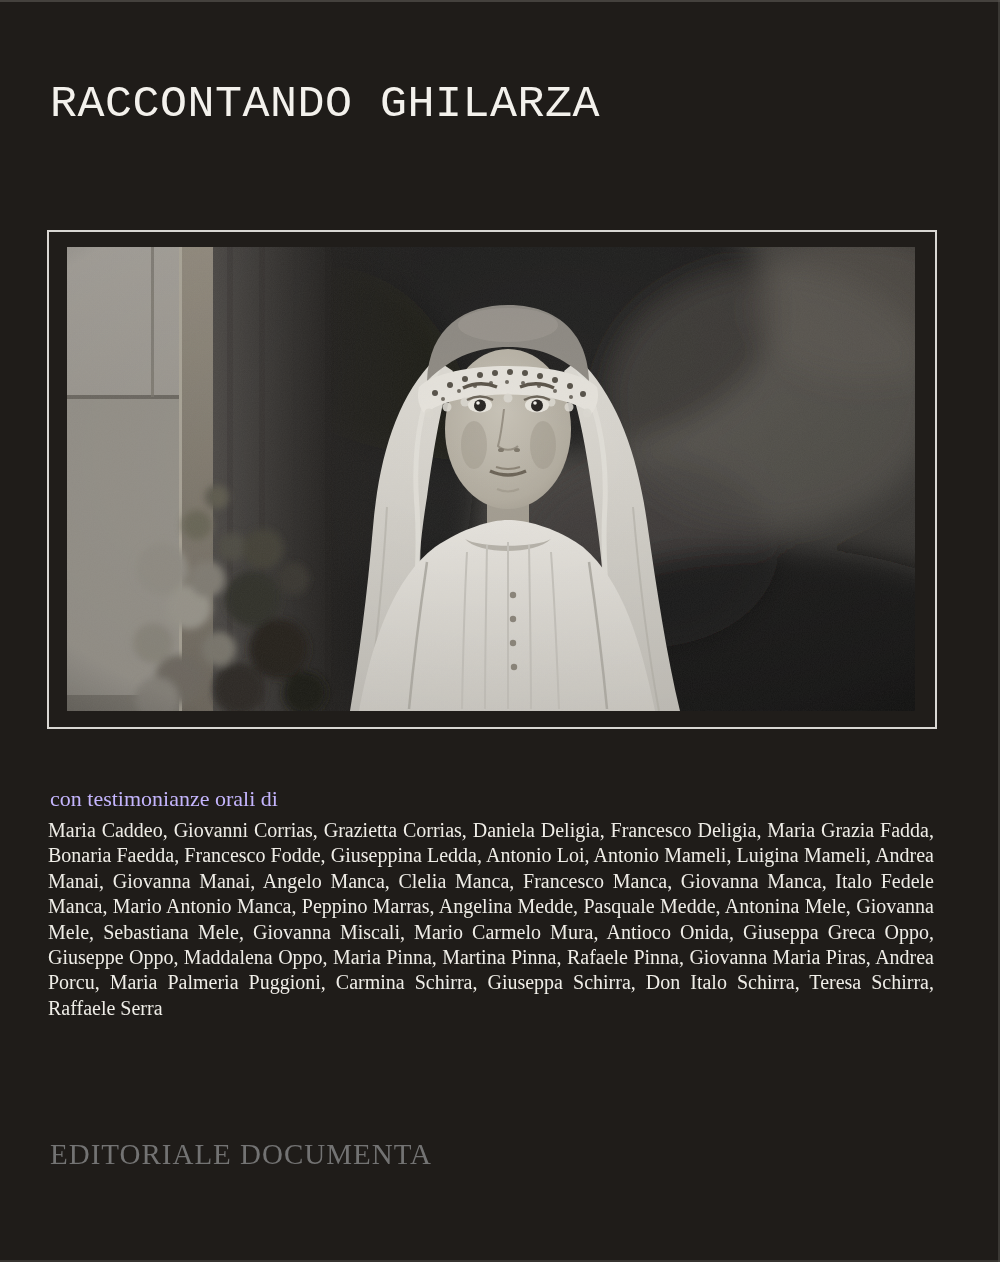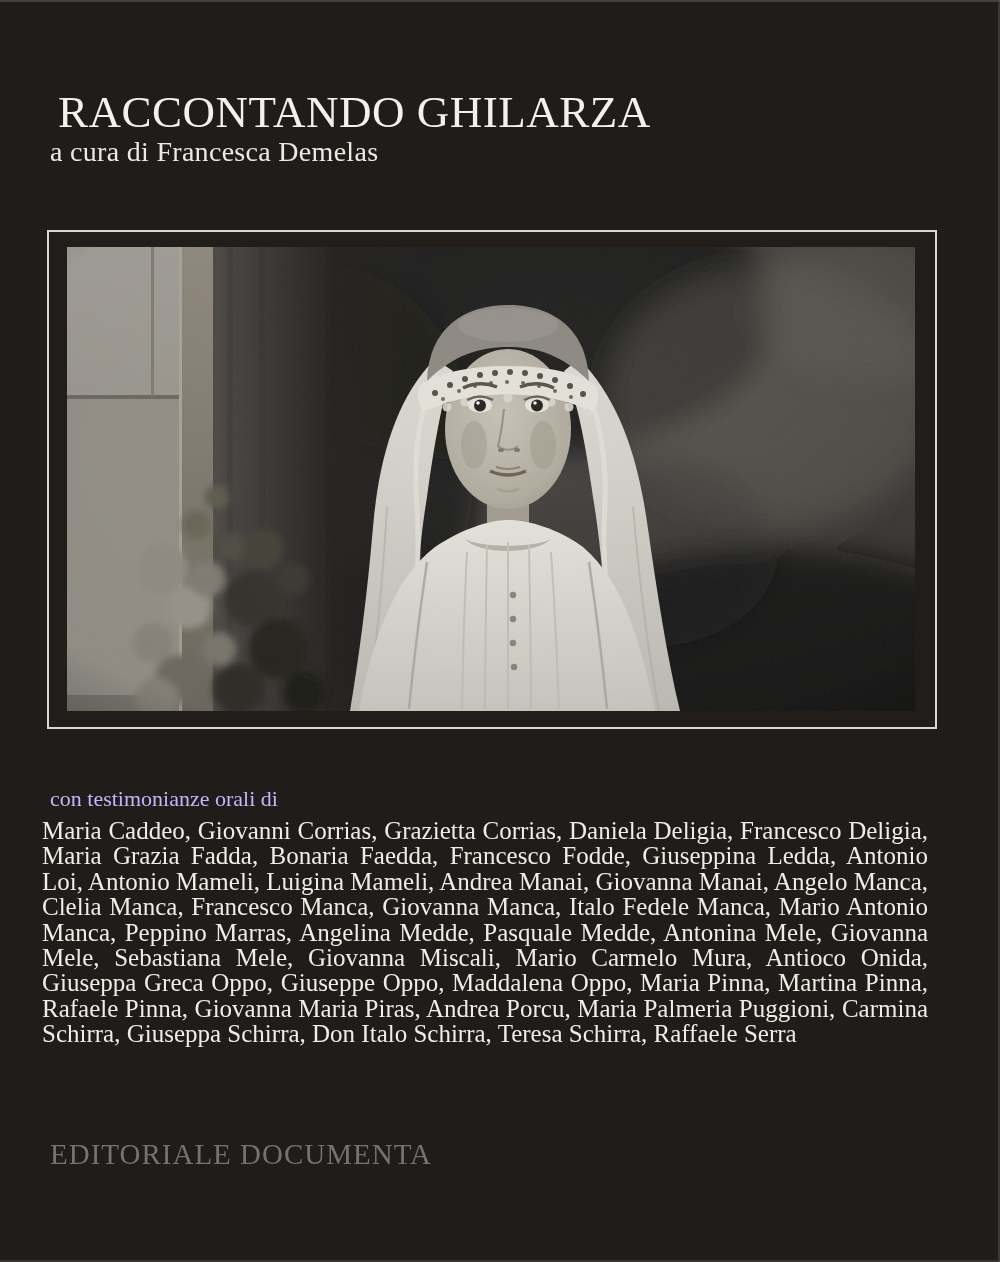--- a/index.html
+++ b/index.html
@@ -11,21 +11,21 @@
   }
   .cover{position:absolute;inset:0;}
   .scan-edge{position:absolute;pointer-events:none;}
   .edge-top{top:0;left:0;right:0;height:2px;background:#716f6a;opacity:.45;}
   .edge-right{top:0;bottom:0;right:0;width:2px;background:#56544f;opacity:.5;}
   .edge-bottom{left:0;right:0;bottom:0;height:2px;background:#4a4844;opacity:.55;}
 
   .book-title{
     position:absolute;left:50px;top:80px;
     font-size:45px;line-height:1.1;font-weight:normal;
-    color:#f3f1ec;letter-spacing:.5px;margin:8px;
+    color:#f3f1ec;letter-spacing:.5px;margin:0;font-family:Liberation Mono, monospace;
   }
   .book-subtitle{
     position:absolute;left:50px;top:136px;
     font-size:28px;color:#eceae4;letter-spacing:.3px;
   }
   .photo-frame{
     position:absolute;left:47px;top:230px;
     width:890px;height:499px;
     border:2px solid #d9d7d3;
     box-sizing:border-box;
@@ -33,40 +33,39 @@
   }
   .photo{
     position:absolute;left:67px;top:247px;
     width:848px;height:464px;display:block;
   }
   .testimonies-intro{
     position:absolute;left:50px;top:786px;
     font-size:22px;color:#c4b5fd;
   }
   .testimonies-names{
-    position:absolute;left:42px;top:818px;width:886px;
-    font-size:25px;line-height:25.4px;color:#efede7;
+    position:absolute;left:48px;top:818px;width:886px;
+    font-size:20px;line-height:25.4px;color:#efede7;
     text-align:justify;
   }
   .publisher{
     position:absolute;left:50px;top:1138px;
     font-size:29px;color:#737373;letter-spacing:1px;
   }
 </style>
 </head>
 <body>
 
 <div class="cover">
 
   <div class="scan-edge edge-top"></div>
   <div class="scan-edge edge-right"></div>
   <div class="scan-edge edge-bottom"></div>
 
   <h1 class="book-title">RACCONTANDO GHILARZA</h1>
-  <div class="book-subtitle">a cura di Francesca Demelas</div>
 
   <div class="photo-frame"></div>
 
   <svg class="photo" viewBox="0 0 848 464" preserveAspectRatio="none" role="img">
     <defs>
       <radialGradient id="backdropG" cx="0.58" cy="0.22" r="0.95">
         <stop offset="0" stop-color="#585550"></stop>
         <stop offset="0.55" stop-color="#3c3a37"></stop>
         <stop offset="1" stop-color="#262422"></stop>
       </radialGradient>

